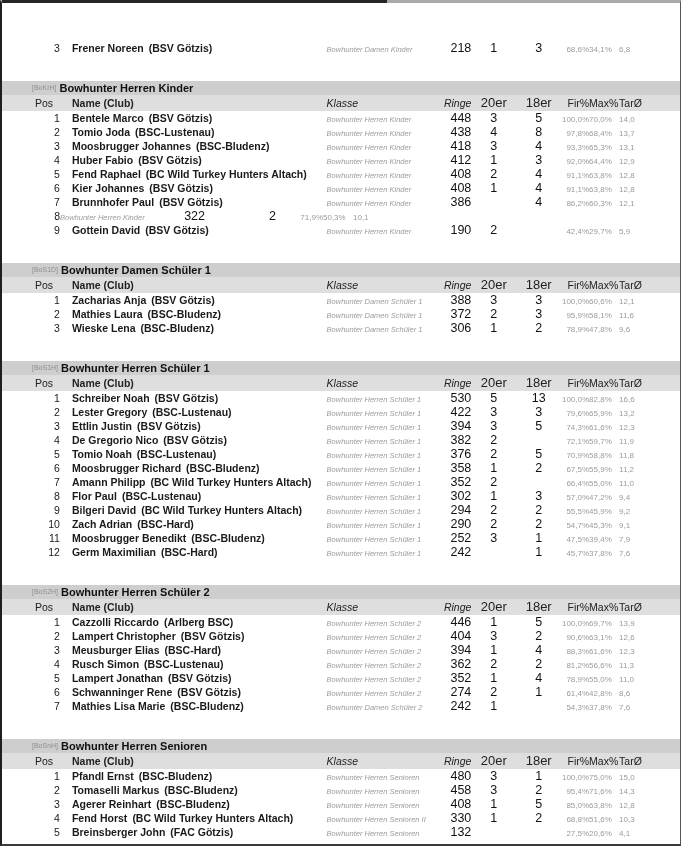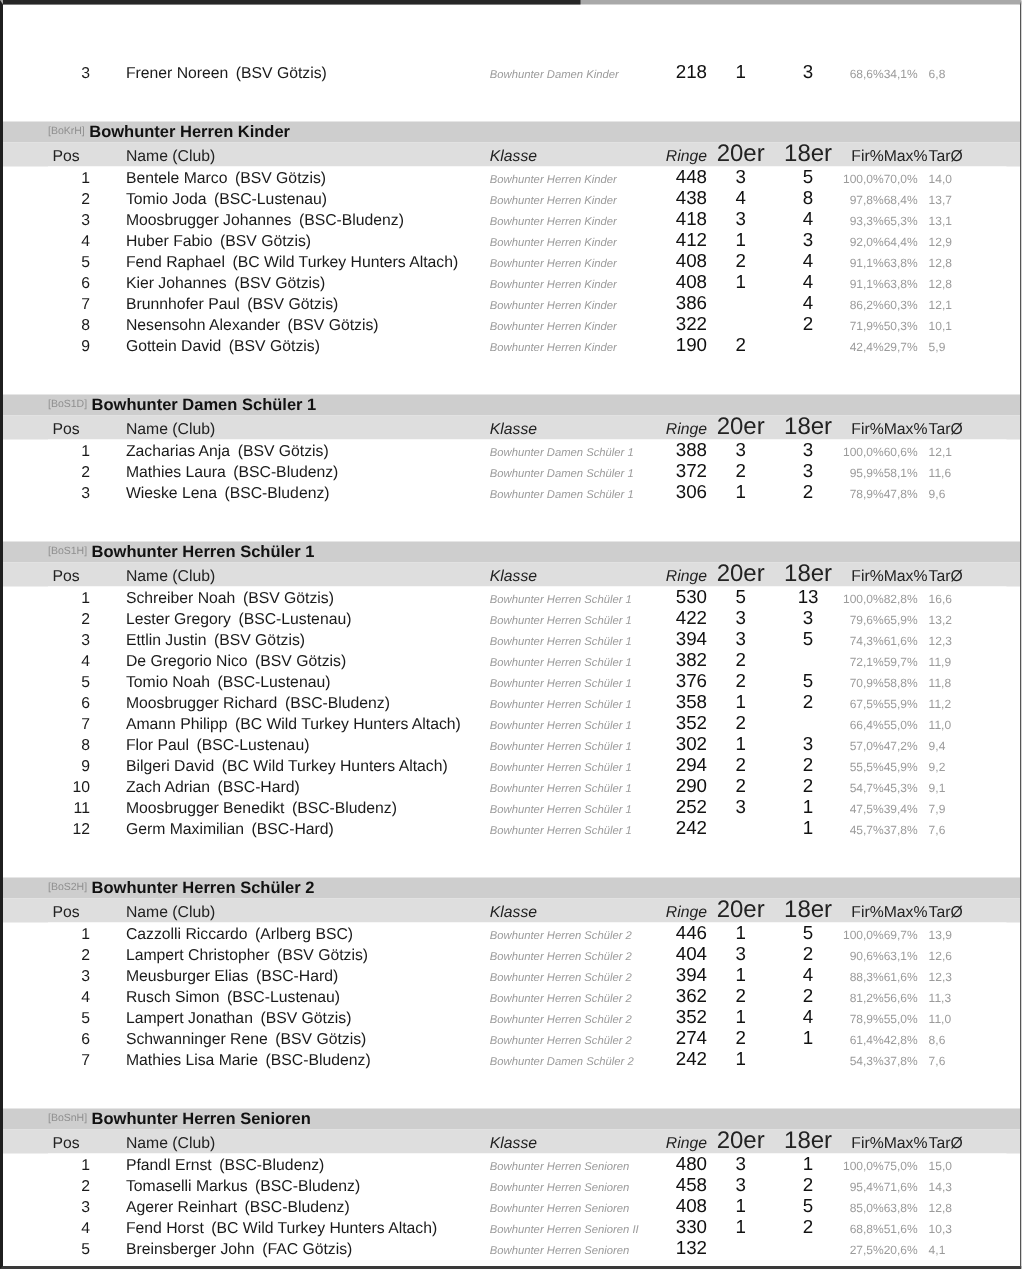--- a/index.html
+++ b/index.html
@@ -9,21 +9,21 @@
     position:relative; width:681px; height:846px; background:#fff;
     border-left:2px solid #1f1f1f; border-right:1px solid #555;
     border-top:3px solid #a9a9a9; border-bottom:2px solid #3a3a3a;
     padding-top:38px;
   }
   .top-edge-dark { position:absolute; top:-3px; left:0; width:385px; height:3px; background:#262626; }
   .content { padding-left:30px; padding-right:9px; }
   .row { display:flex; align-items:baseline; height:14px; line-height:14px; }
   .c { display:inline-block; white-space:nowrap; overflow:visible; }
   .pos    { width:28px;  text-align:right; font-size:10.5px; }
-  .name   { width:267px; text-align:left; font-size:10.5px; padding-left:24px; }
+  .name   { width:267px; text-align:left; font-size:10.5px; padding-left:12px;font-weight:bold; }
   .club   { margin-left:5px; }
   .klasse { width:105px; text-align:left; font-size:7.5px; color:#9b9b9b;font-style:italic; }
   .ringe  { width:40px;  text-align:right; font-size:12.5px; color:#111; }
   .r20    { width:45px;  text-align:center; font-size:12.5px; color:#111; }
   .r18    { width:45px;  text-align:center; font-size:12.5px; color:#111; }
   .fir    { width:28px;  text-align:right; font-size:8px; color:#9b9b9b; }
   .max    { width:27px;  text-align:left; font-size:8px; color:#9b9b9b; padding-left:0; }
   .max, .fir { letter-spacing:0; }
   .max { width:30px; }
   .tar    { width:52px;  text-align:left; font-size:8px; color:#9b9b9b; }
@@ -33,21 +33,21 @@
     padding-left:30px; display:flex; align-items:center;
   }
   .tag { font-size:7px; color:#8f8f8f; margin-right:3px; }
   .title { font-size:11px; font-weight:bold; color:#111; }
   .header-band { background:#dedede; height:16px; }
   .header-band .row { height:32px; line-height:16px; }
   .header-band .c { font-size:10.5px; color:#222; }
   .header-band .pos { text-align:left; padding-left:3px; }
   .header-band .klasse { font-size:10.5px; color:#222; }
   .header-band .ringe { font-size:10.5px; color:#222;font-style:italic; }
-  .header-band .r20, .header-band .r18 { font-size:16px; color:#222; }
+  .header-band .r20, .header-band .r18 { font-size:13px; color:#222; }
   .header-band .fir, .header-band .max, .header-band .tar { font-size:10.5px; color:#222; }
   .rows .row { background:#fff; }
   .orphan { margin-top:0; }
 </style>
 </head>
 <body>
 
 <div class="page">
   <div class="top-edge-dark"></div>
 
@@ -166,21 +166,20 @@
     <span class="c ringe">386</span>
     <span class="c r20"></span>
     <span class="c r18">4</span>
     <span class="c fir">86,2%</span>
     <span class="c max">60,3%</span>
     <span class="c tar">12,1</span>
   </div>
 
   <div class="row">
     <span class="c pos">8</span>
-    <span class="c name"><span class="nm">Nesensohn Alexander</span><span class="club">(BSV Götzis)</span></span>
     <span class="c klasse">Bowhunter Herren Kinder</span>
     <span class="c ringe">322</span>
     <span class="c r20"></span>
     <span class="c r18">2</span>
     <span class="c fir">71,9%</span>
     <span class="c max">50,3%</span>
     <span class="c tar">10,1</span>
   </div>
 
   <div class="row">

